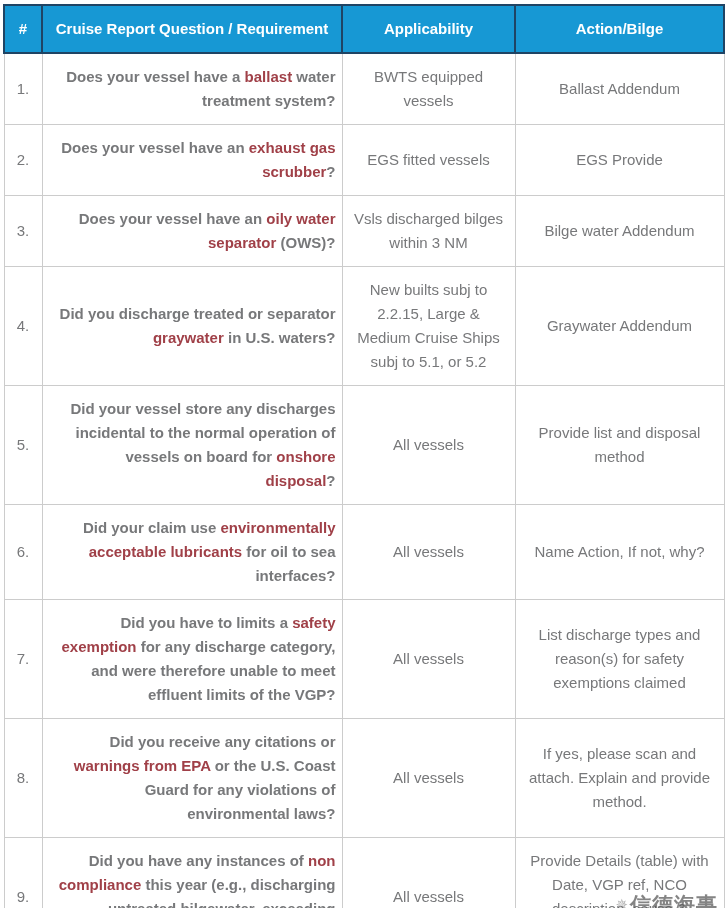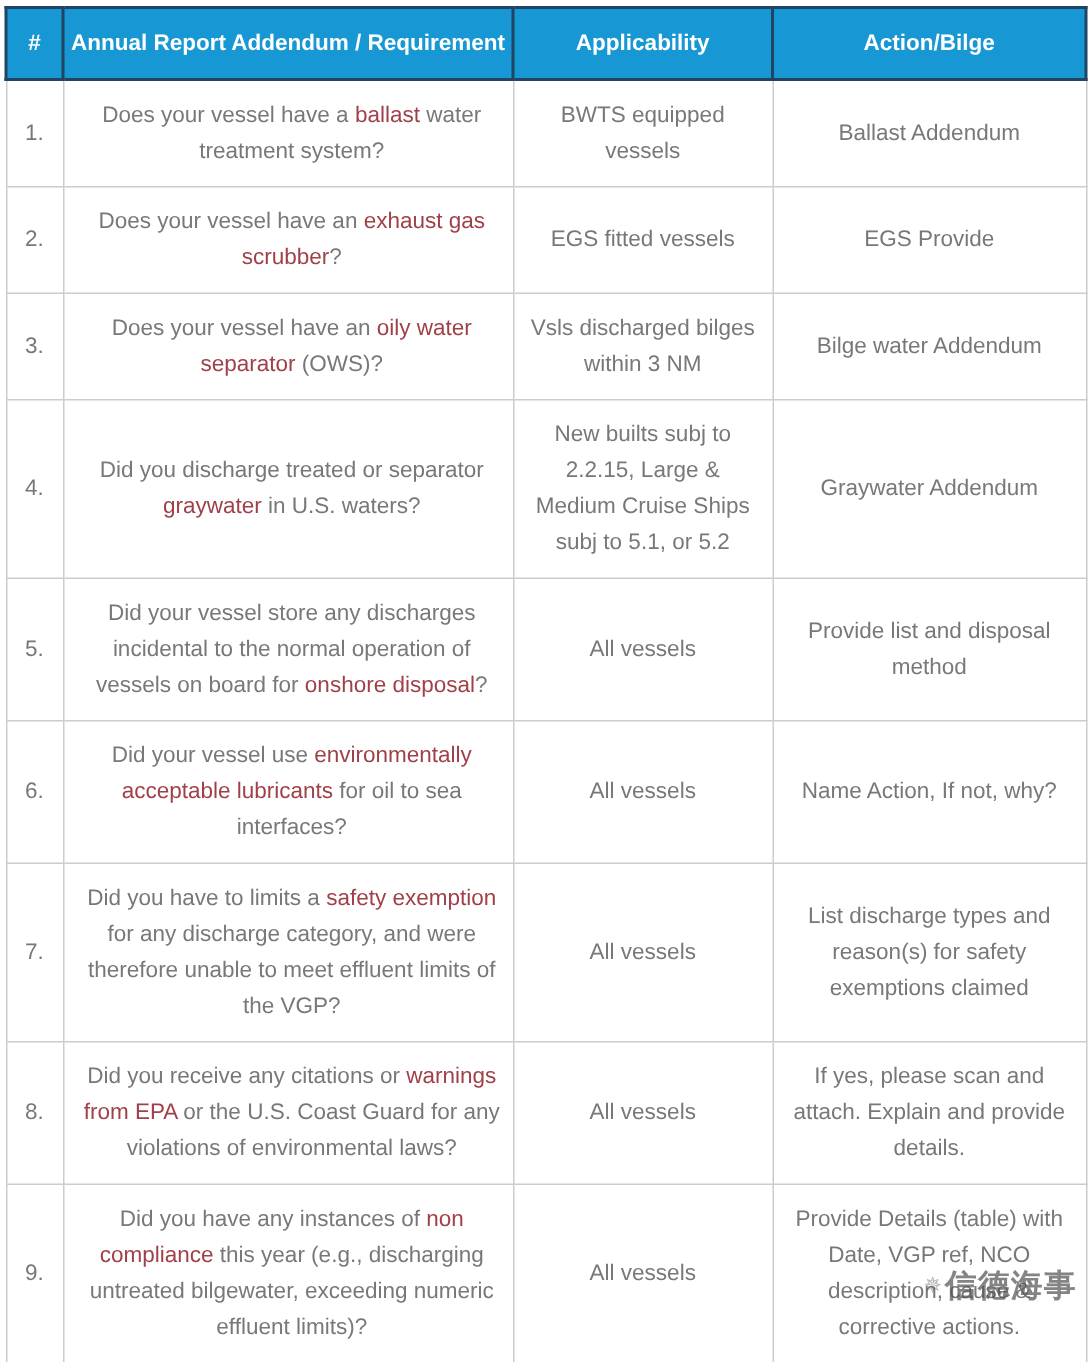--- a/index.html
+++ b/index.html
@@ -46,22 +46,23 @@
     border: 1px solid var(--cell-border);
     color: var(--body-text);
     font-size: 15px;
     line-height: 24px;
     padding: 11px 8px;
     text-align: center;
     vertical-align: middle;
     background: #ffffff;
   }
   td.question-cell {
-    text-align: center;
+    text-align: right;
     padding: 11px 6px 11px 11px;
+    font-weight: bold;
   }
   td.num-cell { padding: 11px 2px; }
   tbody tr:last-child td { border-bottom: 3px solid var(--bottom-border); }
   .hl { color: var(--highlight); }
   .watermark {
     position: absolute;
     right: 8px;
     bottom: 42px;
     color: rgba(85, 85, 85, 0.72);
     font-size: 21px;
@@ -85,21 +86,21 @@
   <table class="report">
     <colgroup>
       <col class="col-num">
       <col class="col-question">
       <col class="col-applicability">
       <col class="col-action">
     </colgroup>
     <thead>
       <tr id="header-row">
           <th>#</th>
-          <th>Annual Report Addendum / Requirement</th>
+          <th>Cruise Report Question / Requirement</th>
           <th>Applicability</th>
           <th>Action/Bilge</th>
         </tr>
     </thead>
     <tbody id="table-body">
         <tr>
           <td class="num-cell">1.</td>
           <td class="question-cell"><span>Does your vessel have a </span><span class="hl">ballast</span><span> water treatment system?</span></td>
           <td>BWTS equipped vessels</td>
           <td>Ballast Addendum</td>
@@ -123,35 +124,35 @@
           <td>Graywater Addendum</td>
         </tr>
         <tr>
           <td class="num-cell">5.</td>
           <td class="question-cell"><span>Did your vessel store any discharges incidental to the normal operation of vessels on board for </span><span class="hl">onshore disposal</span><span>?</span></td>
           <td>All vessels</td>
           <td>Provide list and disposal method</td>
         </tr>
         <tr>
           <td class="num-cell">6.</td>
-          <td class="question-cell"><span>Did your vessel use </span><span class="hl">environmentally acceptable lubricants</span><span> for oil to sea interfaces?</span></td>
+          <td class="question-cell"><span>Did your claim use </span><span class="hl">environmentally acceptable lubricants</span><span> for oil to sea interfaces?</span></td>
           <td>All vessels</td>
           <td>Name Action, If not, why?</td>
         </tr>
         <tr>
           <td class="num-cell">7.</td>
           <td class="question-cell"><span>Did you have to limits a </span><span class="hl">safety exemption</span><span> for any discharge category, and were therefore unable to meet effluent limits of the VGP?</span></td>
           <td>All vessels</td>
           <td>List discharge types and reason(s) for safety exemptions claimed</td>
         </tr>
         <tr>
           <td class="num-cell">8.</td>
           <td class="question-cell"><span>Did you receive any citations or </span><span class="hl">warnings from EPA</span><span> or the U.S. Coast Guard for any violations of environmental laws?</span></td>
           <td>All vessels</td>
-          <td>If yes, please scan and attach. Explain and provide details.</td>
+          <td>If yes, please scan and attach. Explain and provide method.</td>
         </tr>
         <tr>
           <td class="num-cell">9.</td>
           <td class="question-cell"><span>Did you have any instances of </span><span class="hl">non compliance</span><span> this year (e.g., discharging untreated bilgewater, exceeding numeric effluent limits)?</span></td>
           <td>All vessels</td>
           <td>Provide Details (table) with Date, VGP ref, NCO description, cause &amp; corrective actions.</td>
         </tr>
       </tbody>
   </table>
 

